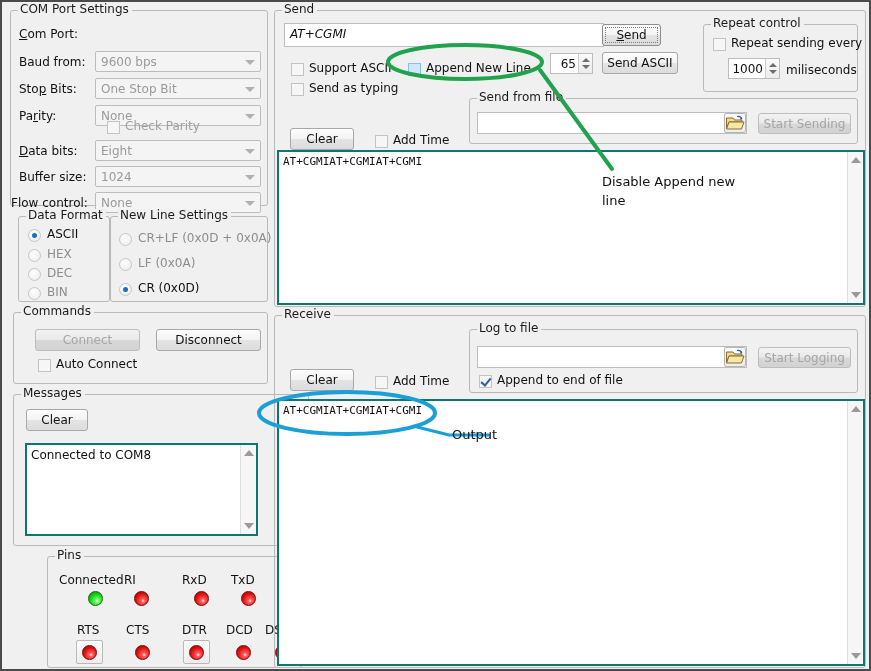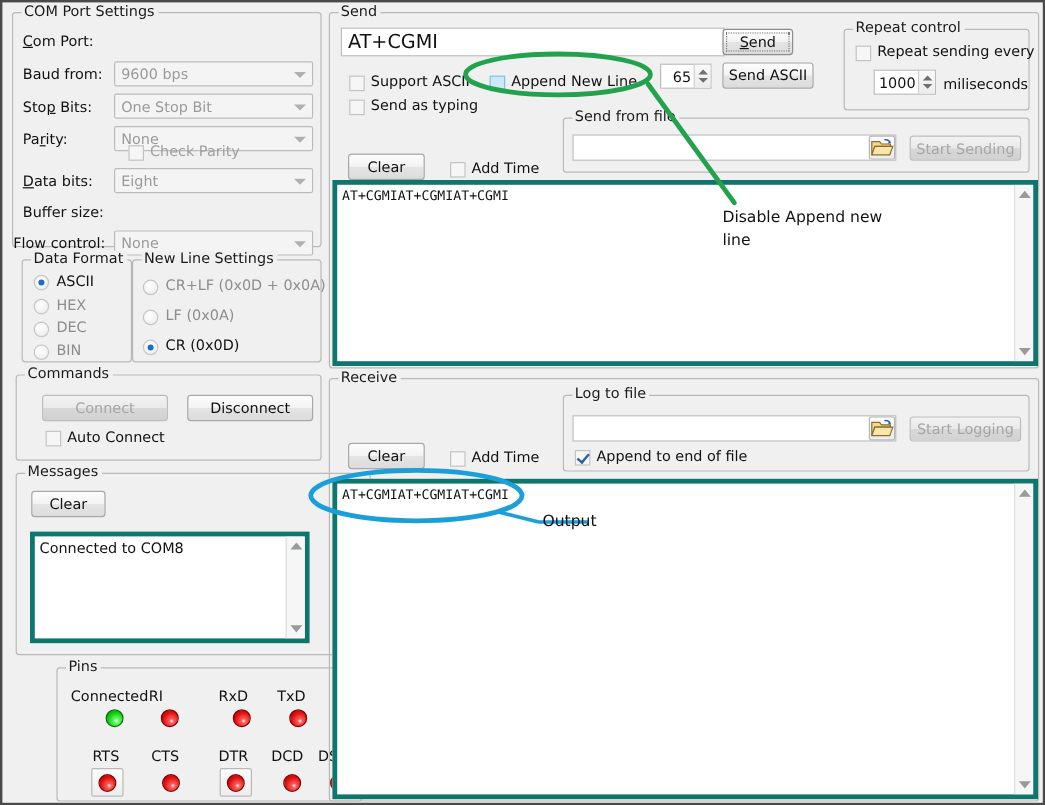--- a/index.html
+++ b/index.html
@@ -85,24 +85,25 @@
   
   .tbox {
     position: absolute;
     border: 1px solid #bdbdbd;
     background: #fff;
     box-sizing: border-box;
   }
   .tbox .ttext {
     position: absolute;
     left: 5px; top: 3px;
-    font-size: 16px;
+    font-size: 12px;
     line-height: 15px;
     color: #111;
     white-space: nowrap;
+    font-style: italic;
   }
 
   
   .btn {
     position: absolute;
     border: 1px solid #a8a8a8;
     border-radius: 3px;
     background: linear-gradient(to bottom, #fdfdfd 0%, #f3f3f3 48%, #e4e4e4 52%, #dcdcdc 100%);
     box-sizing: border-box;
     text-align: center;
@@ -226,21 +227,21 @@
     width: 0; height: 0;
     border-left: 4px solid transparent;
     border-right: 4px solid transparent;
   }
   .spin .sbtns .up { top: 4px; border-bottom: 4px solid #6f6f6f; }
   .spin .sbtns .dn { bottom: 4px; border-top: 4px solid #6f6f6f; }
 
   
   .area {
     position: absolute;
-    border: 4px solid #0f766e;
+    border: 2px solid #0f766e;
     background: #ffffff;
     box-sizing: border-box;
     overflow: hidden;
   }
   .area .content {
     position: absolute;
     left: 4px; top: 3px;
     right: 20px;
     font-family: "DejaVu Sans Mono", "Liberation Mono", monospace;
     font-size: 11px;
@@ -353,20 +354,24 @@
       <span class="cbl" style="color:#a0a0a0;">Check Parity</span>
     </div>
 
     <span class="lbl" style="left:8px; top:133px;"><u>D</u>ata bits:</span>
     <div class="combo" style="left:84px; top:129px; width:166px;">
       <span class="ctext">Eight</span>
       <span class="carrow"></span>
     </div>
 
     <span class="lbl" style="left:8px; top:159px;">Buffer size:</span>
+    <div class="combo" style="left:84px; top:155px; width:166px;">
+      <span class="ctext">1024</span>
+      <span class="carrow"></span>
+    </div>
 
     <span class="lbl" style="left:0; top:185px;text-align:right;">Flow control:</span>
     <div class="combo" style="left:84px; top:181px; width:166px;">
       <span class="ctext">None</span>
       <span class="carrow"></span>
     </div>
   </div>
 
   <div class="group" style="left:16px; top:214px; width:92px; height:86px;">
     <span class="gtitle">Data Format</span>

